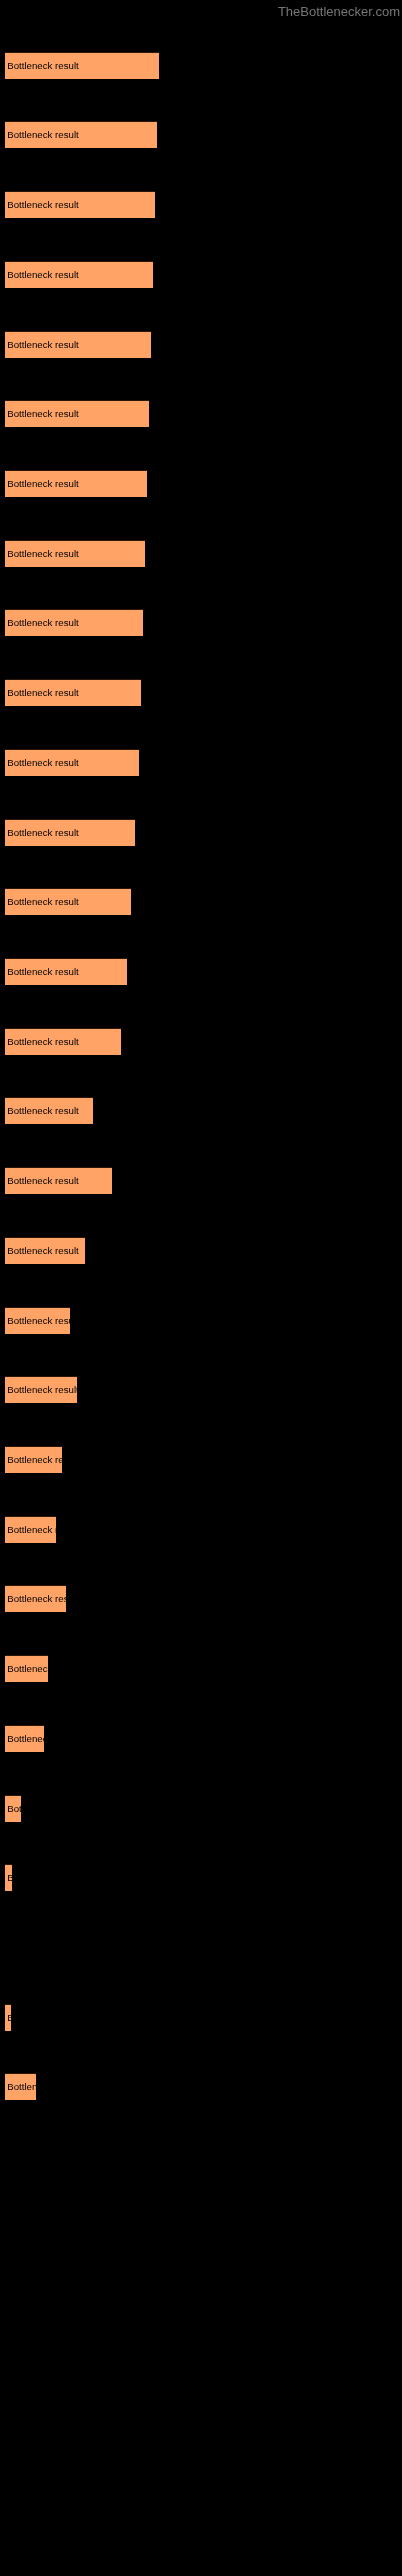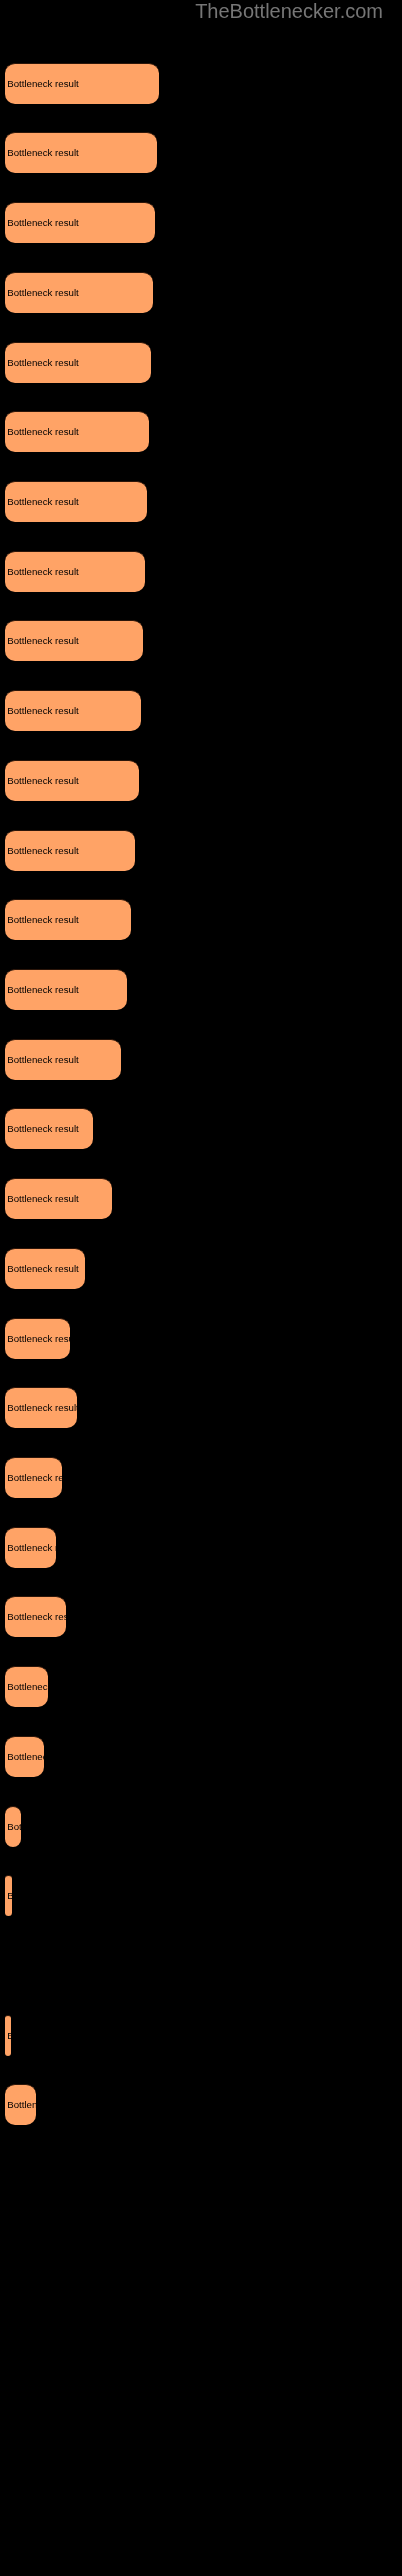--- a/index.html
+++ b/index.html
@@ -16,24 +16,24 @@
   }
   #chart-root {
     position: absolute;
     left: 0; top: 0;
     width: 403px;
     height: 2576px;
     background: #000000;
   }
   #site-title {
     position: absolute;
-    right: 20px;
+    right: 3px;
     top: 1.6px;
     font-family: "Liberation Sans", sans-serif;
-    font-size: 20px;
+    font-size: 13px;
     line-height: 19.3px;
     color: #767676;
     letter-spacing: 0px;
     white-space: nowrap;
   }
   #plot-area {
     position: absolute;
     left: 0;
     top: 0;
     width: 403px;
@@ -41,28 +41,27 @@
   }
   .bar-row {
     position: absolute;
     left: 0;
     width: 403px;
     height: 27px;
   }
   .bar {
     position: absolute;
     left: 4.8px;
-    top: 16px;
-    height: 41px;
+    top: 5px;
+    height: 27px;
     background: #FFA366;
     border-top: 1.6px solid #2b1509;
     box-sizing: border-box;
     overflow: hidden;
     white-space: nowrap;
-    border-radius: 10px;
   }
   .bar-label {
     position: absolute;
     left: 2.4px;
     top: 50%;
     transform: translateY(-50%);
     font-family: "Liberation Sans", sans-serif;
     font-size: 9.7px;
     line-height: 11.3px;
     color: #000000;

